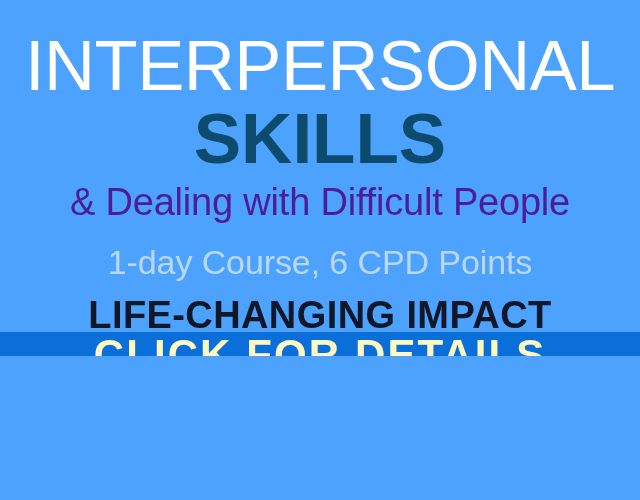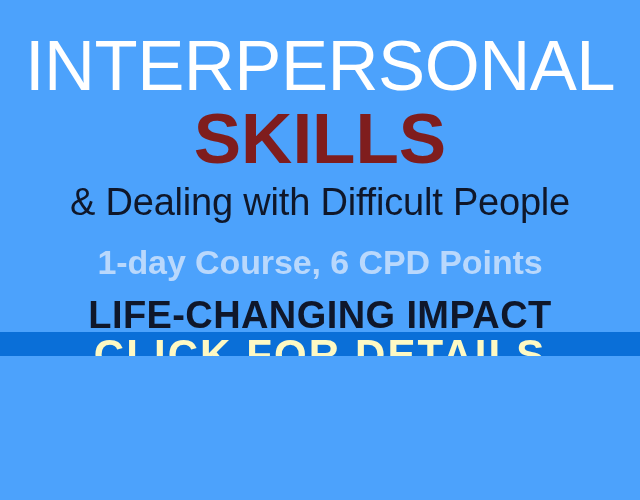--- a/index.html
+++ b/index.html
@@ -50,49 +50,49 @@
     transform: scaleX(0.995);
   }
 
   .headline-sub {
     display: block;
     width: 100%;
     font-size: 71px;
     line-height: 74px;
     font-weight: 700;
     letter-spacing: 0px;
-    color: #7f1d1d;
+    color: #0c4a6e;
     white-space: nowrap;
   }
 
   .subtitle {
     display: block;
     width: 100%;
     margin-top: 4px;
     font-size: 38px;
     line-height: 44px;
     font-weight: 300;
     letter-spacing: -0.2px;
-    color: #0f172a;
+    color: #4c1d95;
     white-space: nowrap;
     text-align: center;
   }
 
   .detail-list {
     display: block;
     width: 100%;
     margin-top: 10px;
   }
 
   .detail-line {
     display: block;
     width: 100%;
     font-size: 34px;
     line-height: 56px;
-    font-weight: 700;
+    font-weight: 400;
     letter-spacing: -0.1px;
     color: #b9d8fc;
     white-space: nowrap;
   }
 
   .tagline {
     display: block;
     width: 100%;
     margin-top: 8px;
     font-size: 38px;

